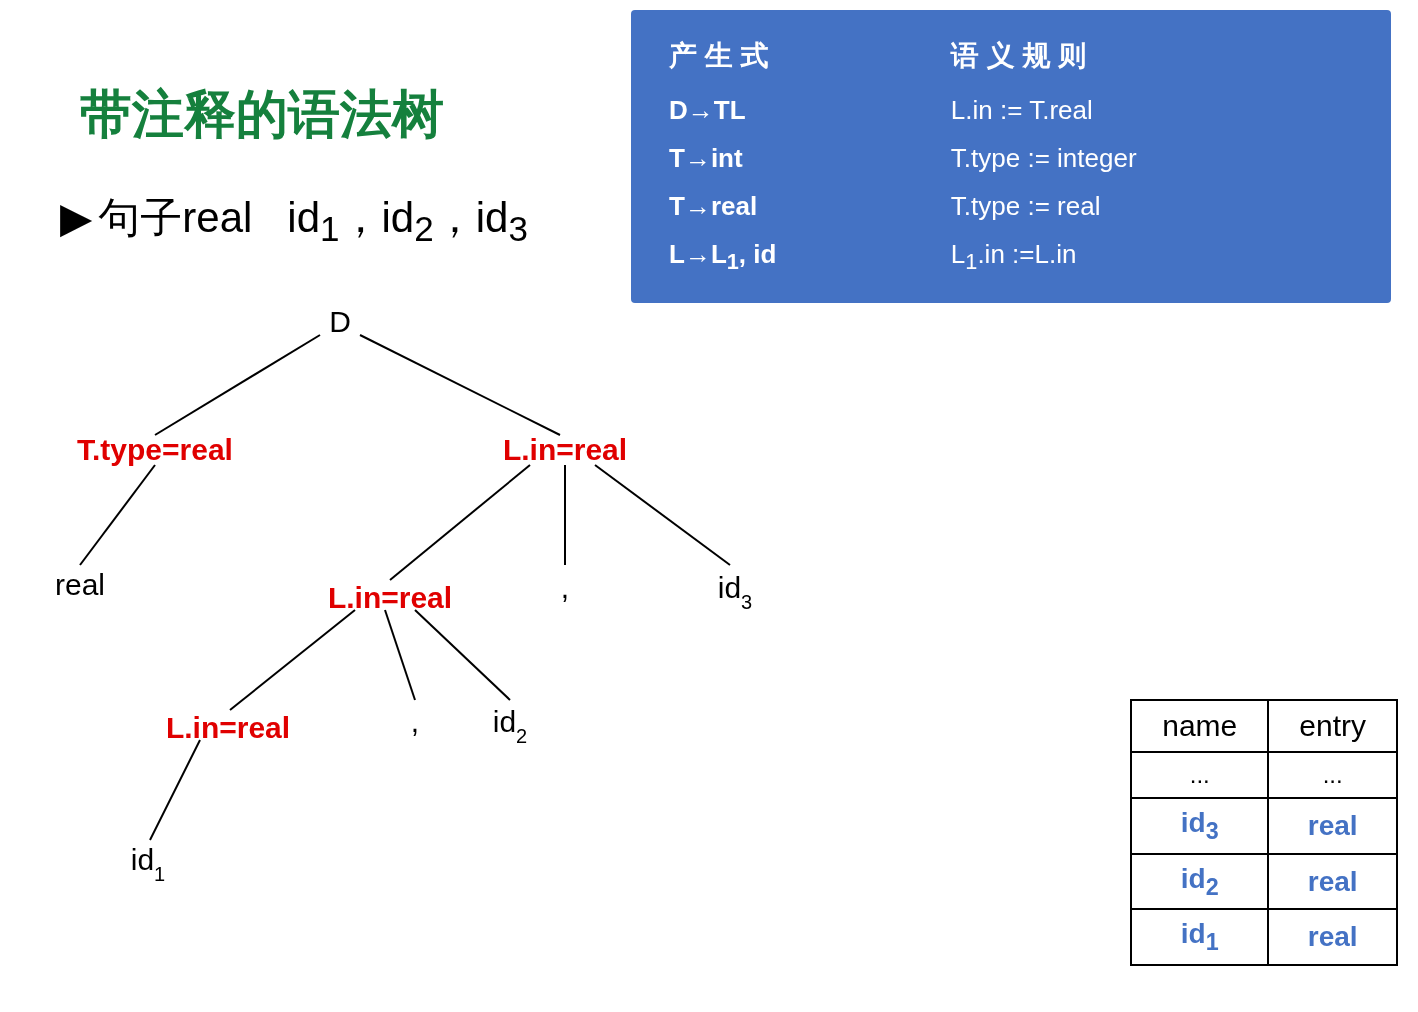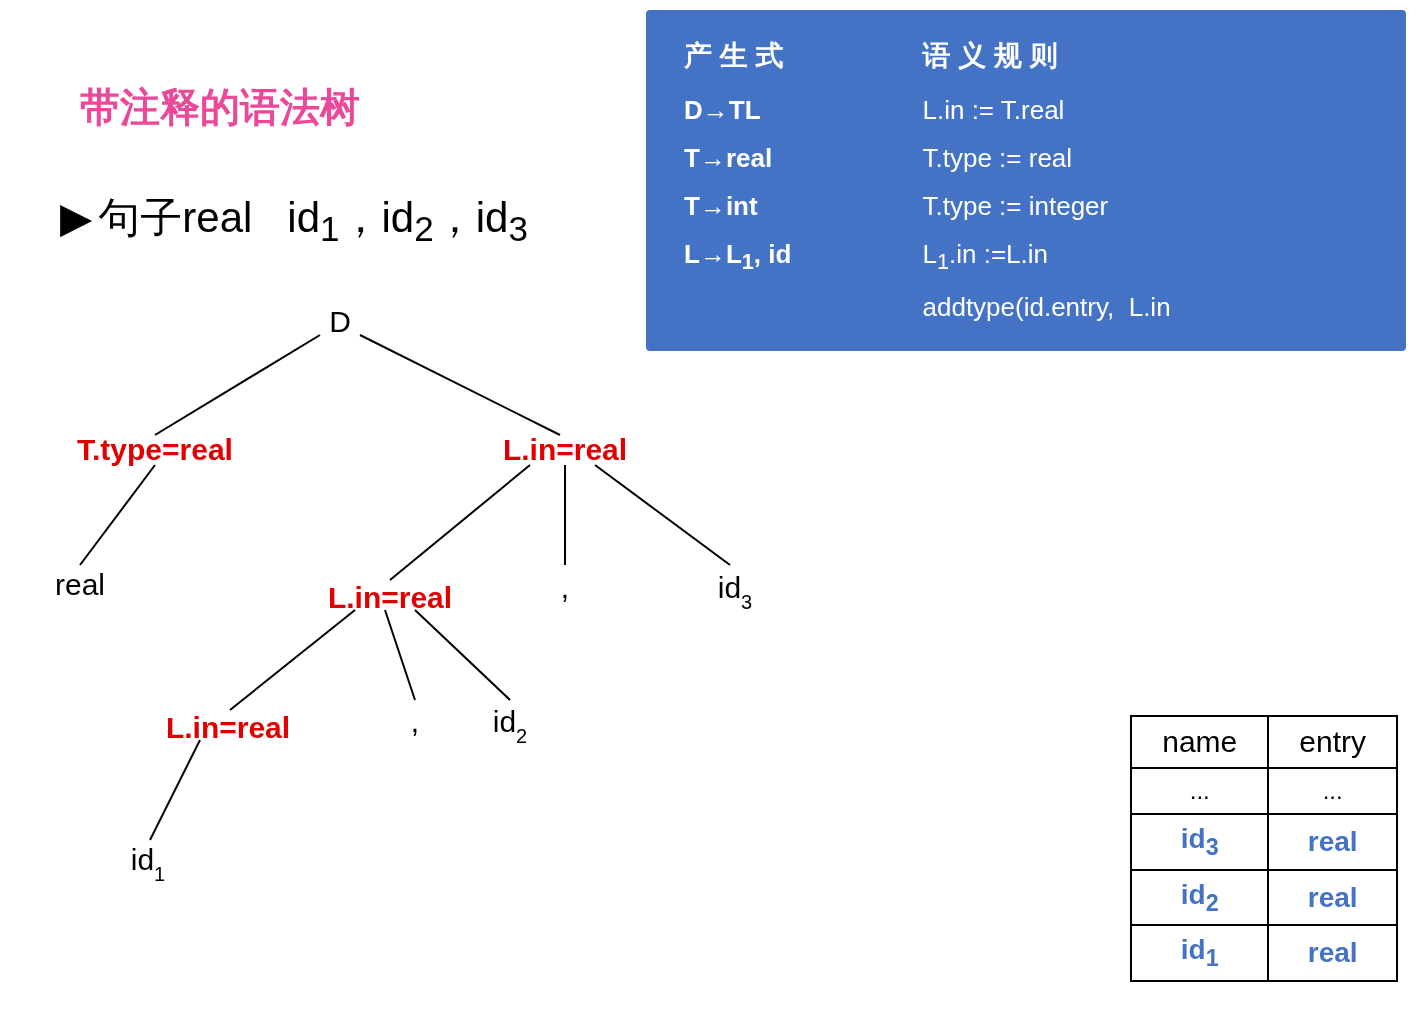--- a/index.html
+++ b/index.html
@@ -10,42 +10,42 @@
       font-family: 'Arial', 'Microsoft YaHei', sans-serif;
       overflow: hidden;
       position: relative;
     }
 
     
     .title {
       position: absolute;
       top: 80px;
       left: 80px;
-      font-size: 40px;
-      font-weight: bold;
-      color: #ec4899;
+      font-size: 52px;
+      font-weight: bold;
+      color: #15803d;
     }
 
     
     .bullet-sentence {
       position: absolute;
       top: 190px;
       left: 60px;
       font-size: 42px;
       color: #000;
       display: flex;
       align-items: baseline;
       gap: 6px;
     }
 
     
     .info-box {
       position: absolute;
       top: 10px;
-      right: 12px;
+      right: 27px;
       width: 760px;
       background: #4472C4;
       color: #ffffff;
       padding: 20px 28px;
       font-size: 26px;
       line-height: 1.7;
       border-radius: 4px;
     }
     .info-box table {
       border-collapse: collapse;
@@ -62,21 +62,21 @@
     }
     .info-box .header-row td {
       font-weight: bold;
       font-size: 28px;
       padding-bottom: 6px;
     }
 
     
     .symbol-table-container {
       position: absolute;
-      bottom: 30px;
+      bottom: 46px;
       right: 20px;
       text-align: center;
     }
     .symbol-table {
       border-collapse: collapse;
       font-size: 28px;
     }
     .symbol-table td, .symbol-table th {
       border: 2px solid #000;
       padding: 8px 30px;
@@ -143,34 +143,30 @@
     <tbody>
         <tr class="header-row">
       <td>产 生 式</td>
       <td>语 义 规 则</td>
     </tr>
     <tr>
       <td>D→TL</td>
       <td>L.in := T.real</td>
     </tr>
     <tr>
+      <td>T→int</td>
+      <td>T.type := integer</td>
+    </tr>
+    <tr>
       <td>T→real</td>
       <td>T.type := real</td>
     </tr>
     <tr>
-      <td>T→int</td>
-      <td>T.type := integer</td>
-    </tr>
-    <tr>
       <td>L→L<sub>1</sub>, id</td>
       <td>L<sub>1</sub>.in :=L.in</td>
-    </tr>
-    <tr>
-      <td></td>
-      <td>addtype(id.entry,&nbsp; L.in</td>
     </tr>
   </tbody>
     </table>
 </div>
 
 <svg class="tree-area" viewBox="0 0 950 720">
 
   <line x1="320" y1="55" x2="155" y2="155" class="tree-line"></line>
 
   <line x1="360" y1="55" x2="560" y2="155" class="tree-line"></line>

